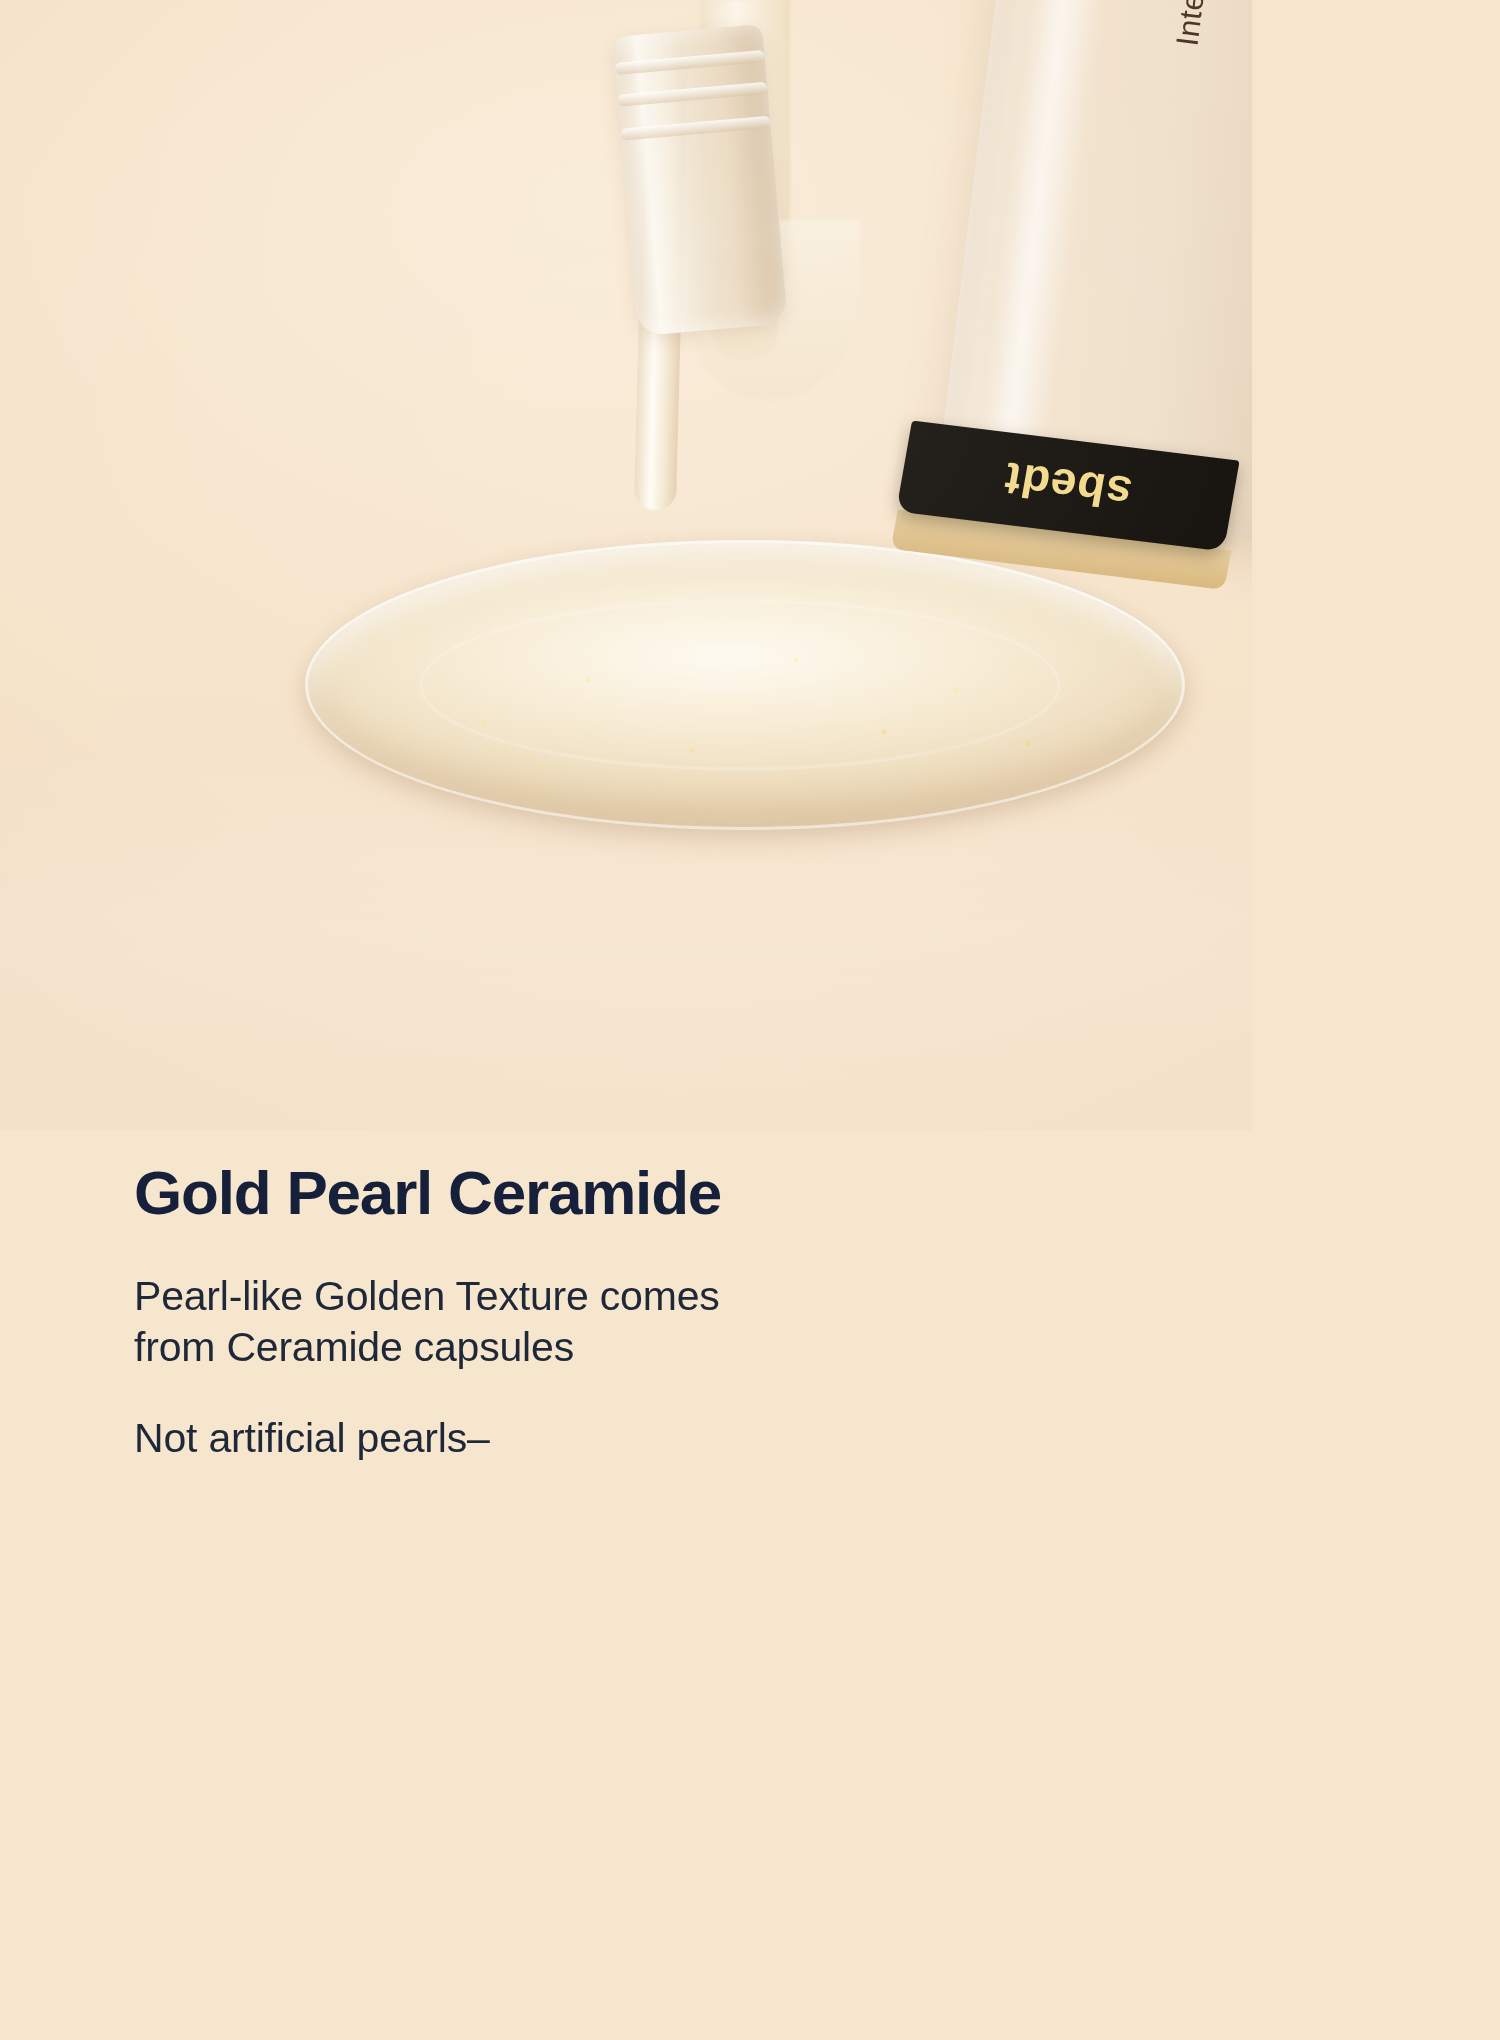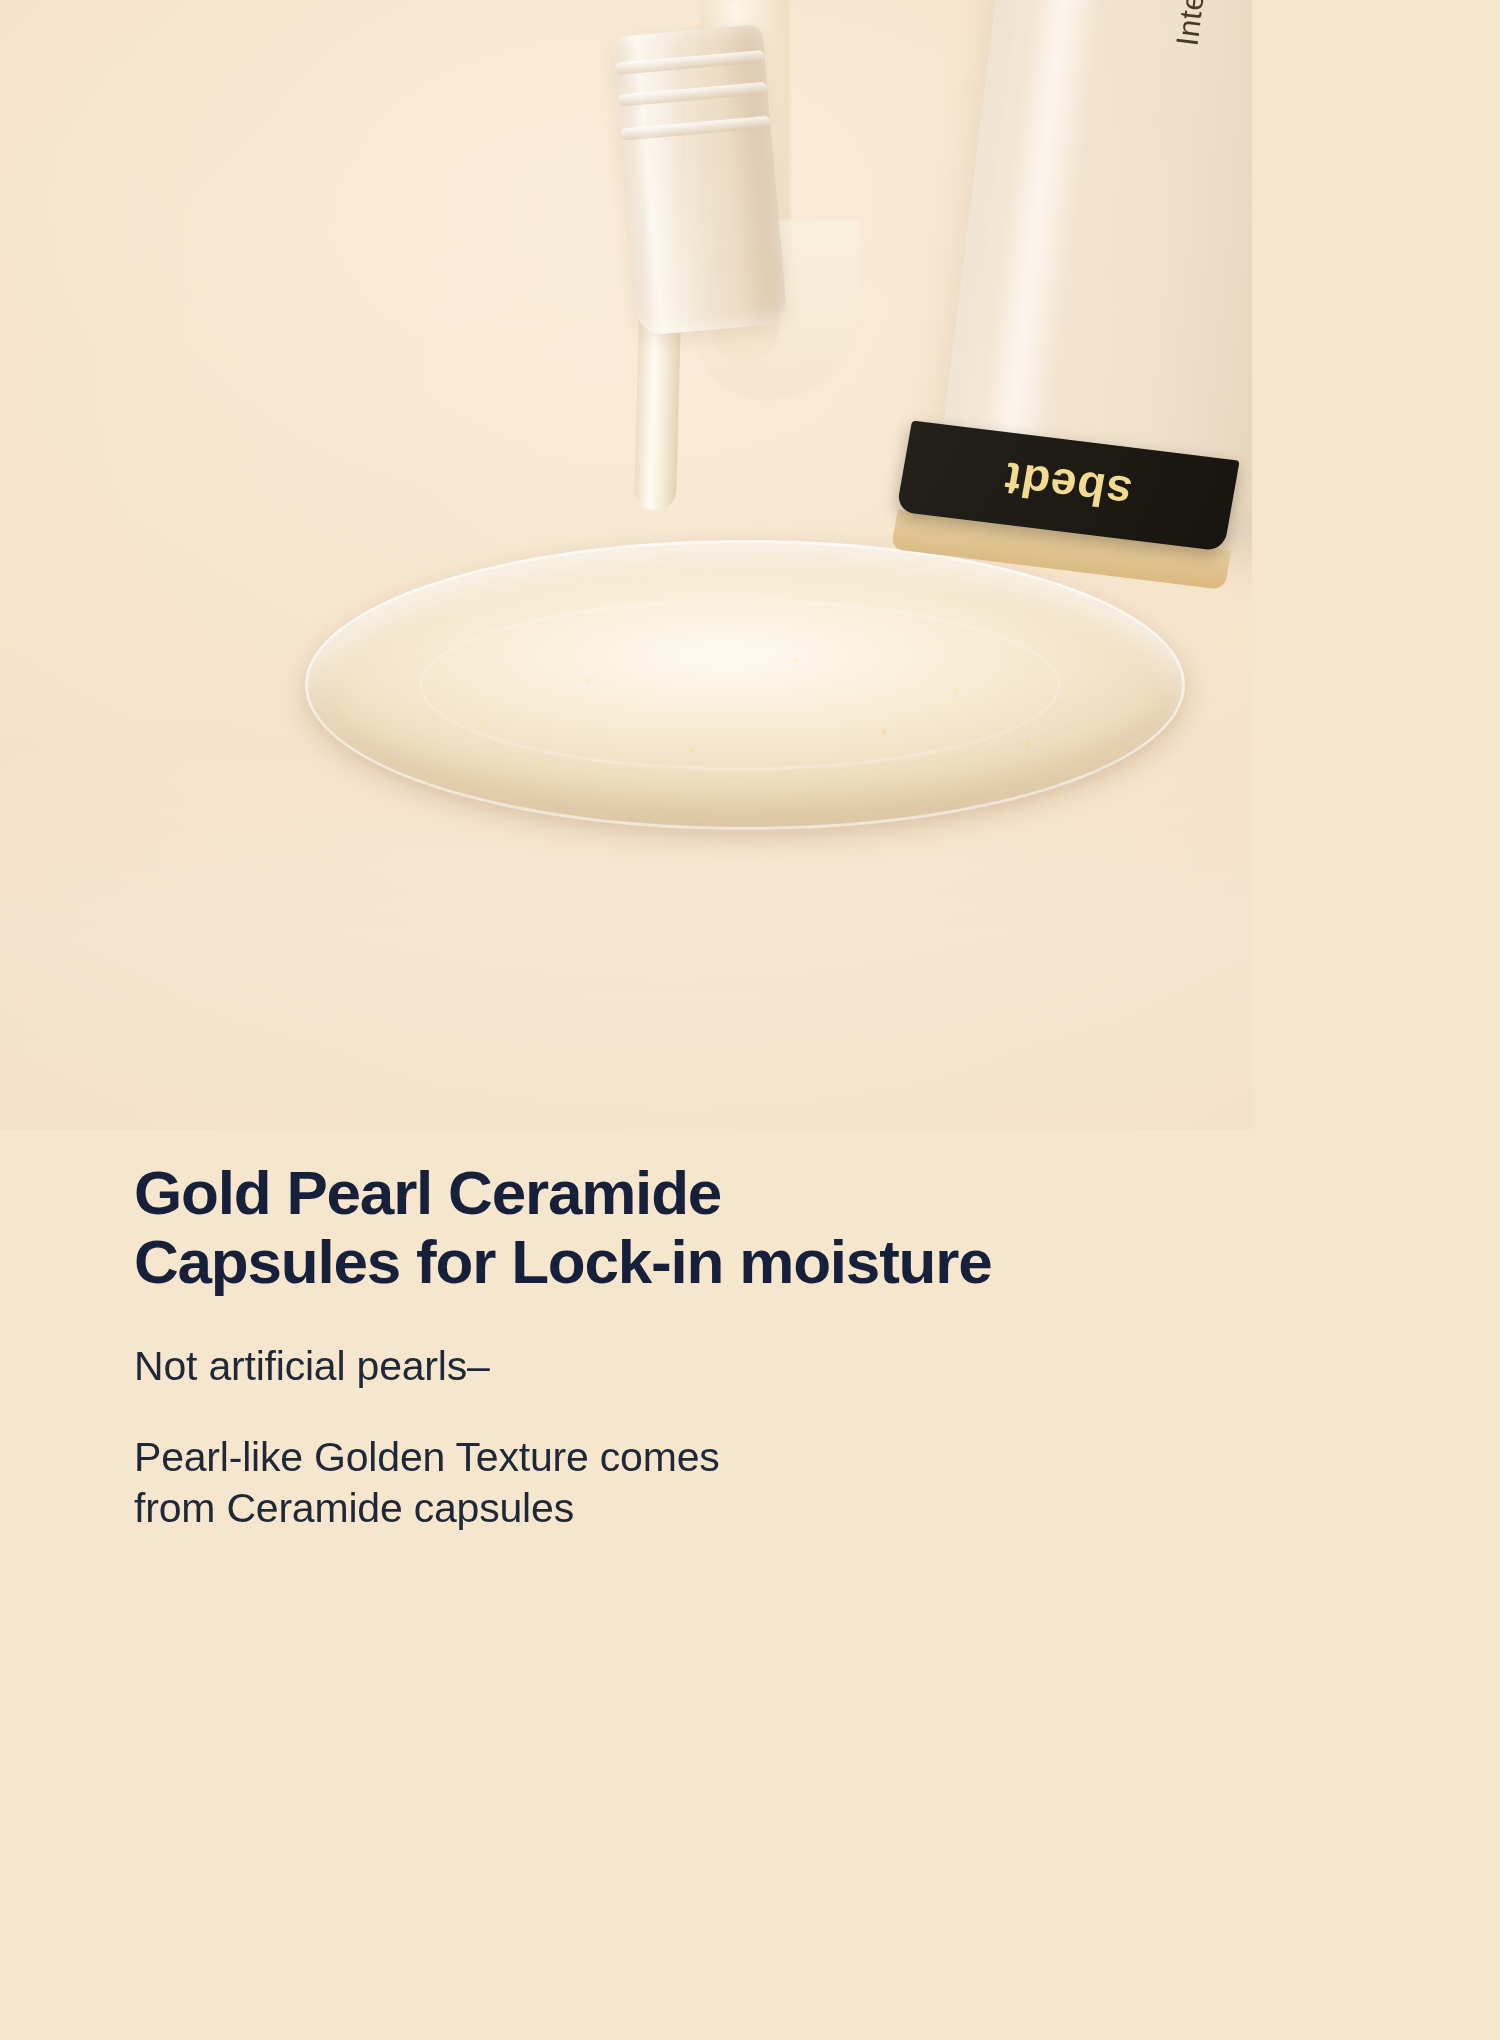--- a/index.html
+++ b/index.html
@@ -301,27 +301,26 @@
       </div>
     </div>
 
     <div class="vignette"></div>
   </div>
 
   <div class="content">
 
     <h1 class="headline">
       <span class="hl-line">Gold Pearl Ceramide</span>
-      <span class="hl-line">Capsules for Lock-in moisture</span>
     </h1>
-
-    <p class="body-line gap-2">
-      <span class="bl-sub">Not artificial pearls–</span>
-    </p>
 
     <p class="body-line gap-1">
       <span class="bl-sub">Pearl-like Golden Texture comes</span>
       <span class="bl-sub">from Ceramide capsules</span>
     </p>
 
+    <p class="body-line gap-2">
+      <span class="bl-sub">Not artificial pearls–</span>
+    </p>
+
 
   </div>
 </div>
 
 </body></html>

